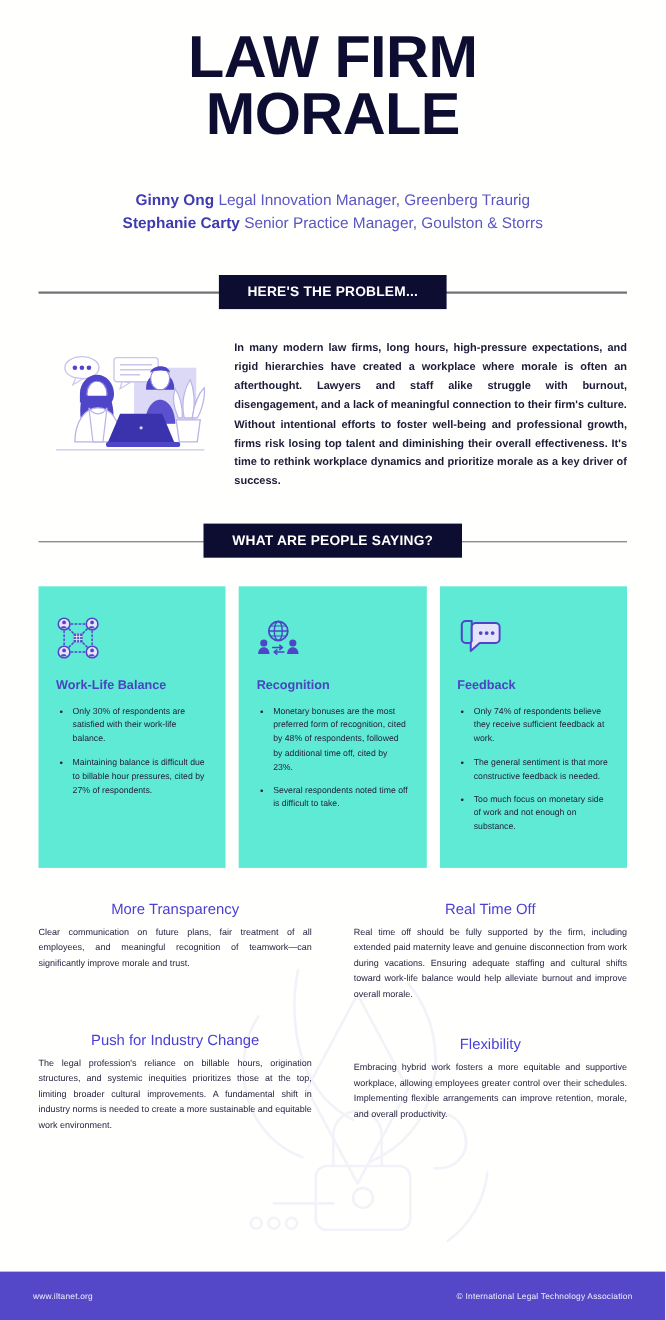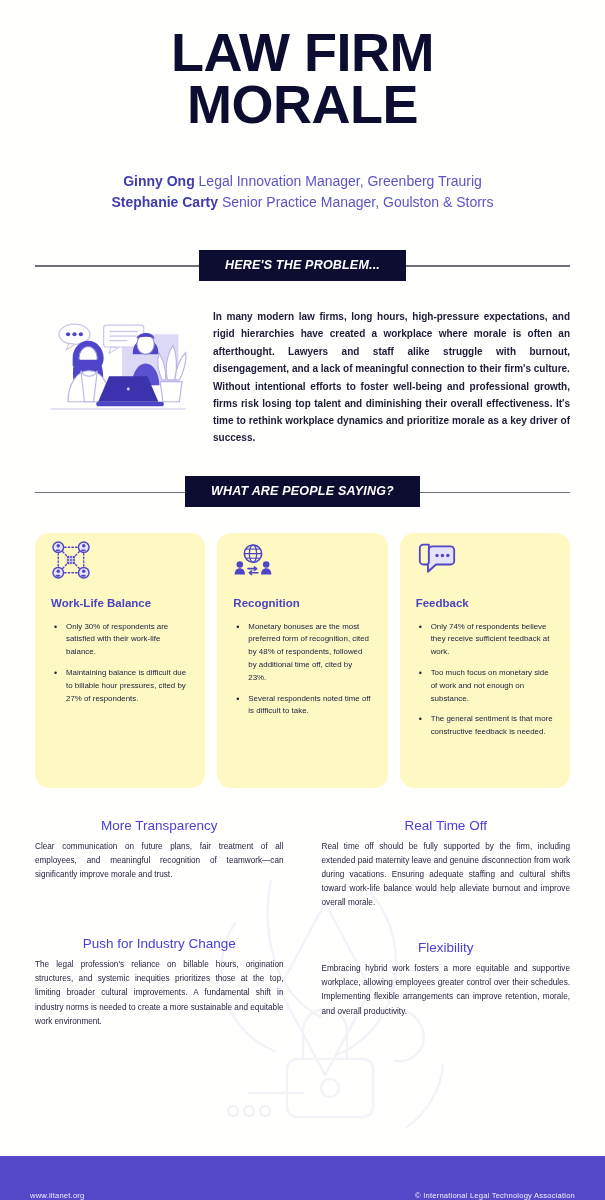--- a/index.html
+++ b/index.html
@@ -52,21 +52,20 @@
   }
 
   
   .sec-head {
     position: relative;
     display: flex;
     align-items: center;
     justify-content: center;
     margin: 4px 35px;
     height: 30px;
-    font-style: italic;
   }
   .sec-head .rule {
     position: absolute;
     left: 0; right: 0;
     top: 50%;
     height: 1.4px;
     background: #6f6f78;
   }
   .sec-head .badge {
     position: relative;
@@ -106,25 +105,24 @@
 
   
   .cards {
     margin-top: 26px;
     display: flex;
     gap: 12px;
     padding: 0 35px;
   }
   .card {
     flex: 1;
-    background: #fef9c3;
-    padding: 4px 16px 22px 16px;
+    background: #5eead4;
+    padding: 24px 16px 22px 16px;
     min-height: 255px;
     box-sizing: border-box;
-    border-radius: 14px;
   }
   .card-icon {
     height: 46px;
     display: flex;
     align-items: center;
   }
   .card-title {
     margin-top: 14px;
     font-size: 11.5px;
     font-weight: 700;
@@ -195,21 +193,21 @@
 
   
   .footer {
     position: absolute;
     left: 0;
     bottom: 0;
     width: 605px;
     height: 44px;
     background: #5548c8;
     display: flex;
-    align-items: flex-end;
+    align-items: center;
     justify-content: space-between;
     padding: 0 30px;
     box-sizing: border-box;
   }
   .footer span {
     color: #efeefb;
     font-size: 7.6px;
     letter-spacing: 0.2px;
   }
 </style>
@@ -377,22 +375,22 @@
           <path d="M4 8 a4 4 0 0 1 4-4 h6 v22 h-6 a4 4 0 0 1-4-4 z" fill="none" stroke="#4f45c8" stroke-width="2" stroke-linejoin="round"></path>
           <path d="M14 10 a4 4 0 0 1 4-4 h20 a4 4 0 0 1 4 4 v12 a4 4 0 0 1-4 4 h-16 l-9 8 v-8 a4 4 0 0 1 1-2 z" fill="#e5e3fa" stroke="#4f45c8" stroke-width="2" stroke-linejoin="round"></path>
           <circle cx="23" cy="16" r="1.9" fill="#4f45c8"></circle>
           <circle cx="29" cy="16" r="1.9" fill="#4f45c8"></circle>
           <circle cx="35" cy="16" r="1.9" fill="#4f45c8"></circle>
         </svg>
       </div>
       <div class="card-title">Feedback</div>
       <ul>
         <li>Only 74% of respondents believe they receive sufficient feedback at work.</li>
+        <li>The general sentiment is that more constructive feedback is needed.</li>
         <li>Too much focus on monetary side of work and not enough on substance.</li>
-        <li>The general sentiment is that more constructive feedback is needed.</li>
       </ul>
     </div>
   </div>
 
   <div class="improve-section">
 
 
     <svg class="watermark" viewBox="0 0 300 330">
       <g fill="none" stroke="#d8d5ef" stroke-width="2.4" stroke-linejoin="round" stroke-linecap="round">
         <path d="M60 70 c-14 20 -18 52 -8 80 c8 22 26 40 48 48"></path>

